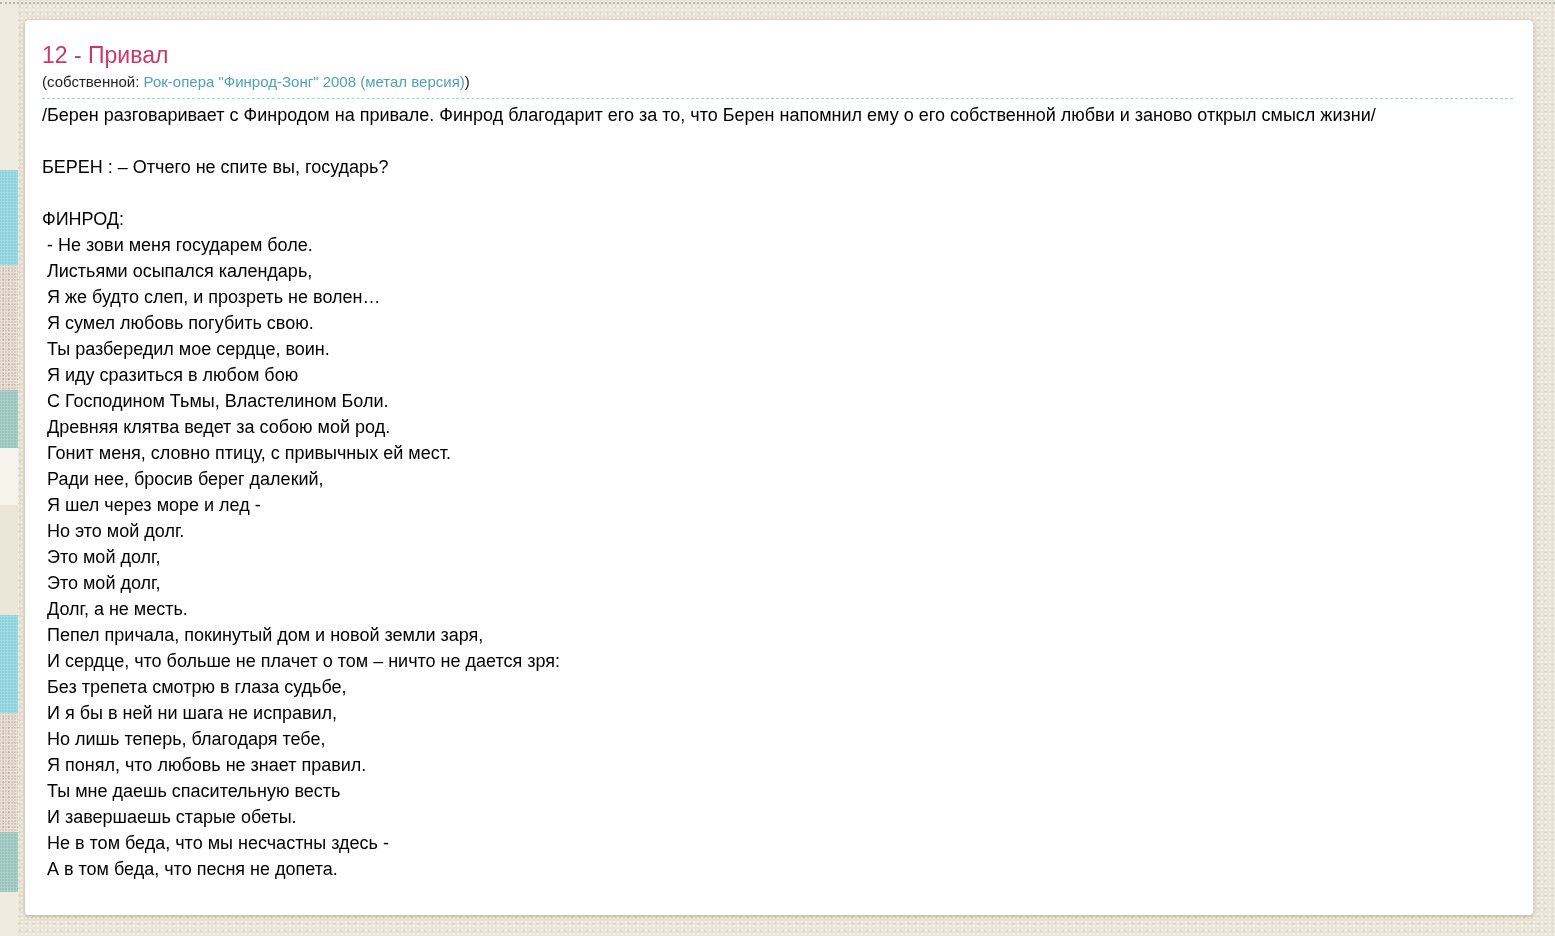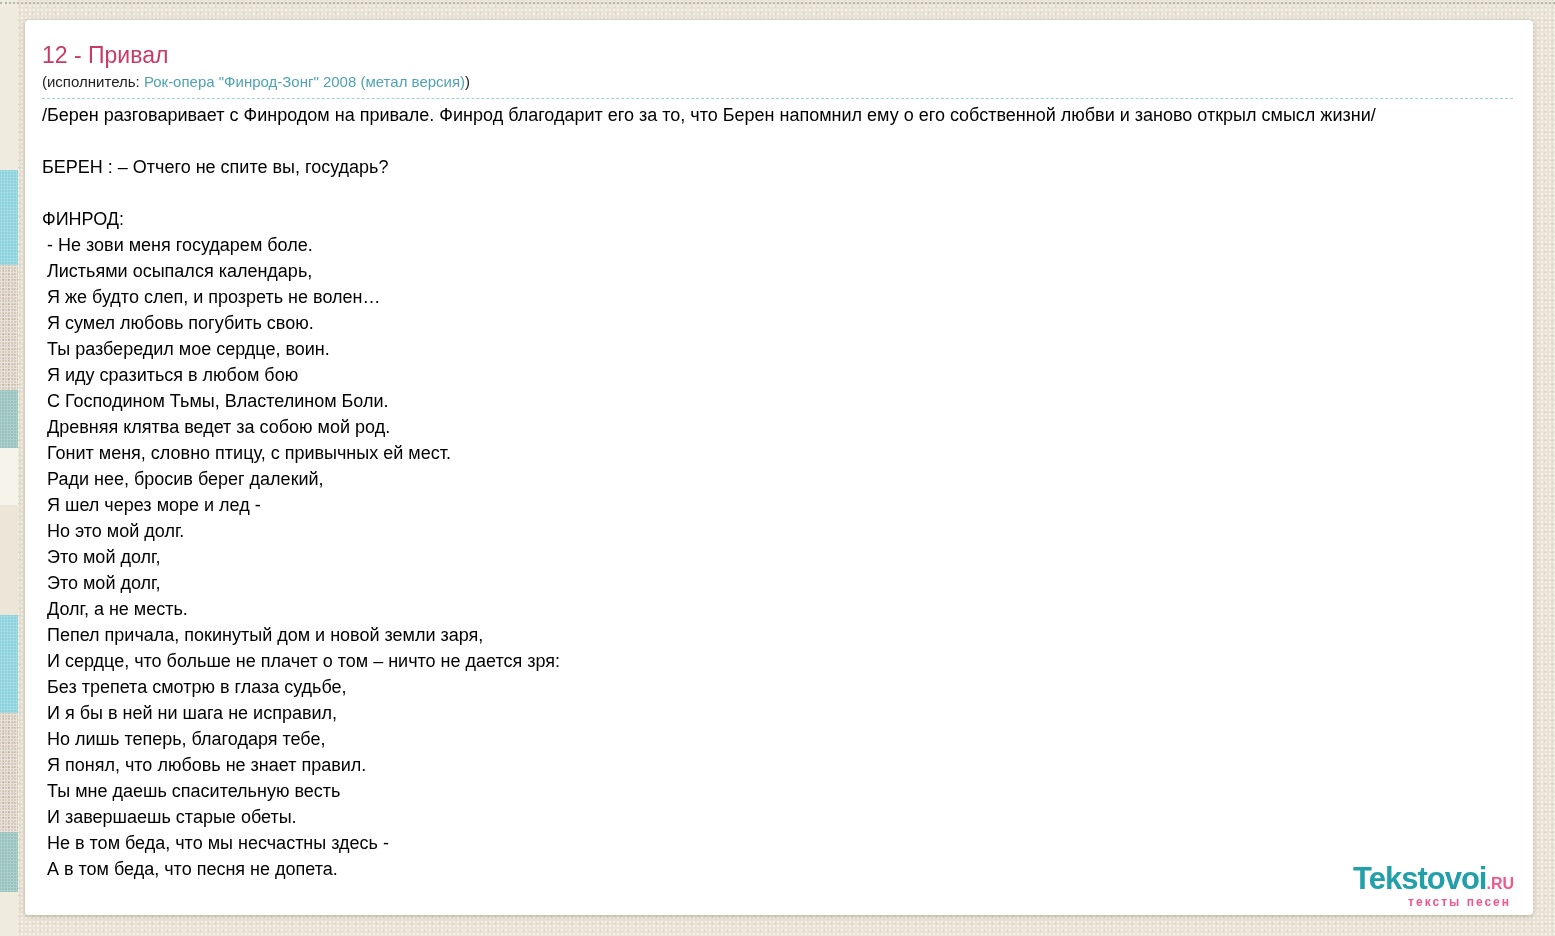--- a/index.html
+++ b/index.html
@@ -145,21 +145,21 @@
     <div class="seg seg-aqua" style="height:99px"></div>
     <div class="seg seg-tan" style="height:118px"></div>
     <div class="seg seg-teal" style="height:60px"></div>
     <div class="seg seg-cream" style="height:46px"></div>
   </div>
 
   <div class="panel">
 
     <div class="header-block">
       <h1 class="song-title">12 - Привал</h1>
-      <div class="performer-line"><span>(исполнитель: </span><a class="artist-link" href="#">Рок-опера "Финрод-Зонг" 2008 (метал версия)</a><span>)</span></div>
+      <div class="performer-line"><span>(собственной: </span><a class="artist-link" href="#">Рок-опера "Финрод-Зонг" 2008 (метал версия)</a><span>)</span></div>
     </div>
 
     <div class="lyrics">/Берен разговаривает с Финродом на привале. Финрод благодарит его за то, что Берен напомнил ему о его собственной любви и заново открыл смысл жизни/
 
 БЕРЕН : – Отчего не спите вы, государь?
 
 ФИНРОД:
  - Не зови меня государем боле.
  Листьями осыпался календарь,
  Я же будто слеп, и прозреть не волен…
@@ -179,19 +179,15 @@
  И сердце, что больше не плачет о том – ничто не дается зря:
  Без трепета смотрю в глаза судьбе,
  И я бы в ней ни шага не исправил,
  Но лишь теперь, благодаря тебе,
  Я понял, что любовь не знает правил.
  Ты мне даешь спасительную весть
  И завершаешь старые обеты.
  Не в том беда, что мы несчастны здесь -
  А в том беда, что песня не допета.</div>
 
-    <div class="logo">
-      <div class="logo-main"><span class="logo-brand">Tekstovoi</span><span class="logo-domain">.RU</span></div>
-      <div class="logo-tagline">тексты песен</div>
-    </div>
 
   </div>
 </div>
 
 </body></html>

